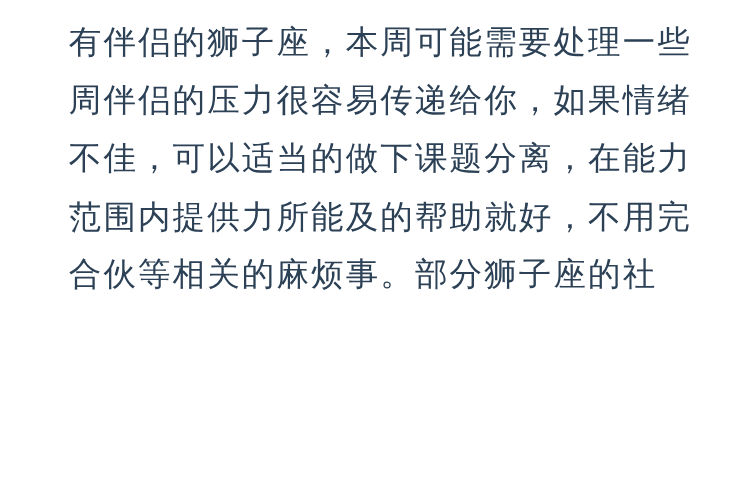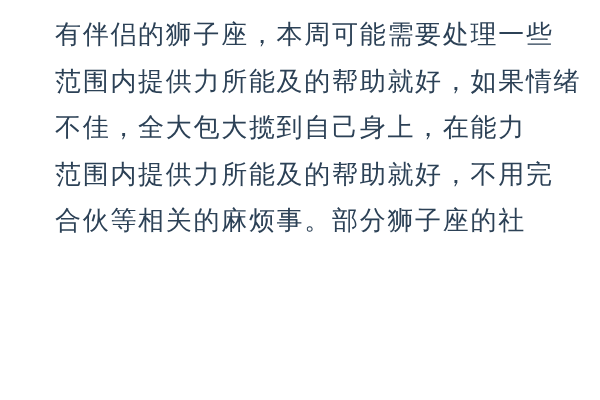--- a/index.html
+++ b/index.html
@@ -28,17 +28,17 @@
   .text-line {
     white-space: nowrap;
     height: 46.5px;
   }
 </style>
 </head>
 <body>
 
 <div class="article">
   <div class="text-line">有伴侣的狮子座，本周可能需要处理一些</div>
-  <div class="text-line">范围内提供力所能及的帮助就好，如果情绪</div>
-  <div class="text-line">不佳，全大包大揽到自己身上，在能力</div>
+  <div class="text-line">周伴侣的压力很容易传递给你，如果情绪</div>
+  <div class="text-line">不佳，可以适当的做下课题分离，在能力</div>
   <div class="text-line">范围内提供力所能及的帮助就好，不用完</div>
   <div class="text-line">合伙等相关的麻烦事。部分狮子座的社</div>
 </div>
 
 </body></html>

